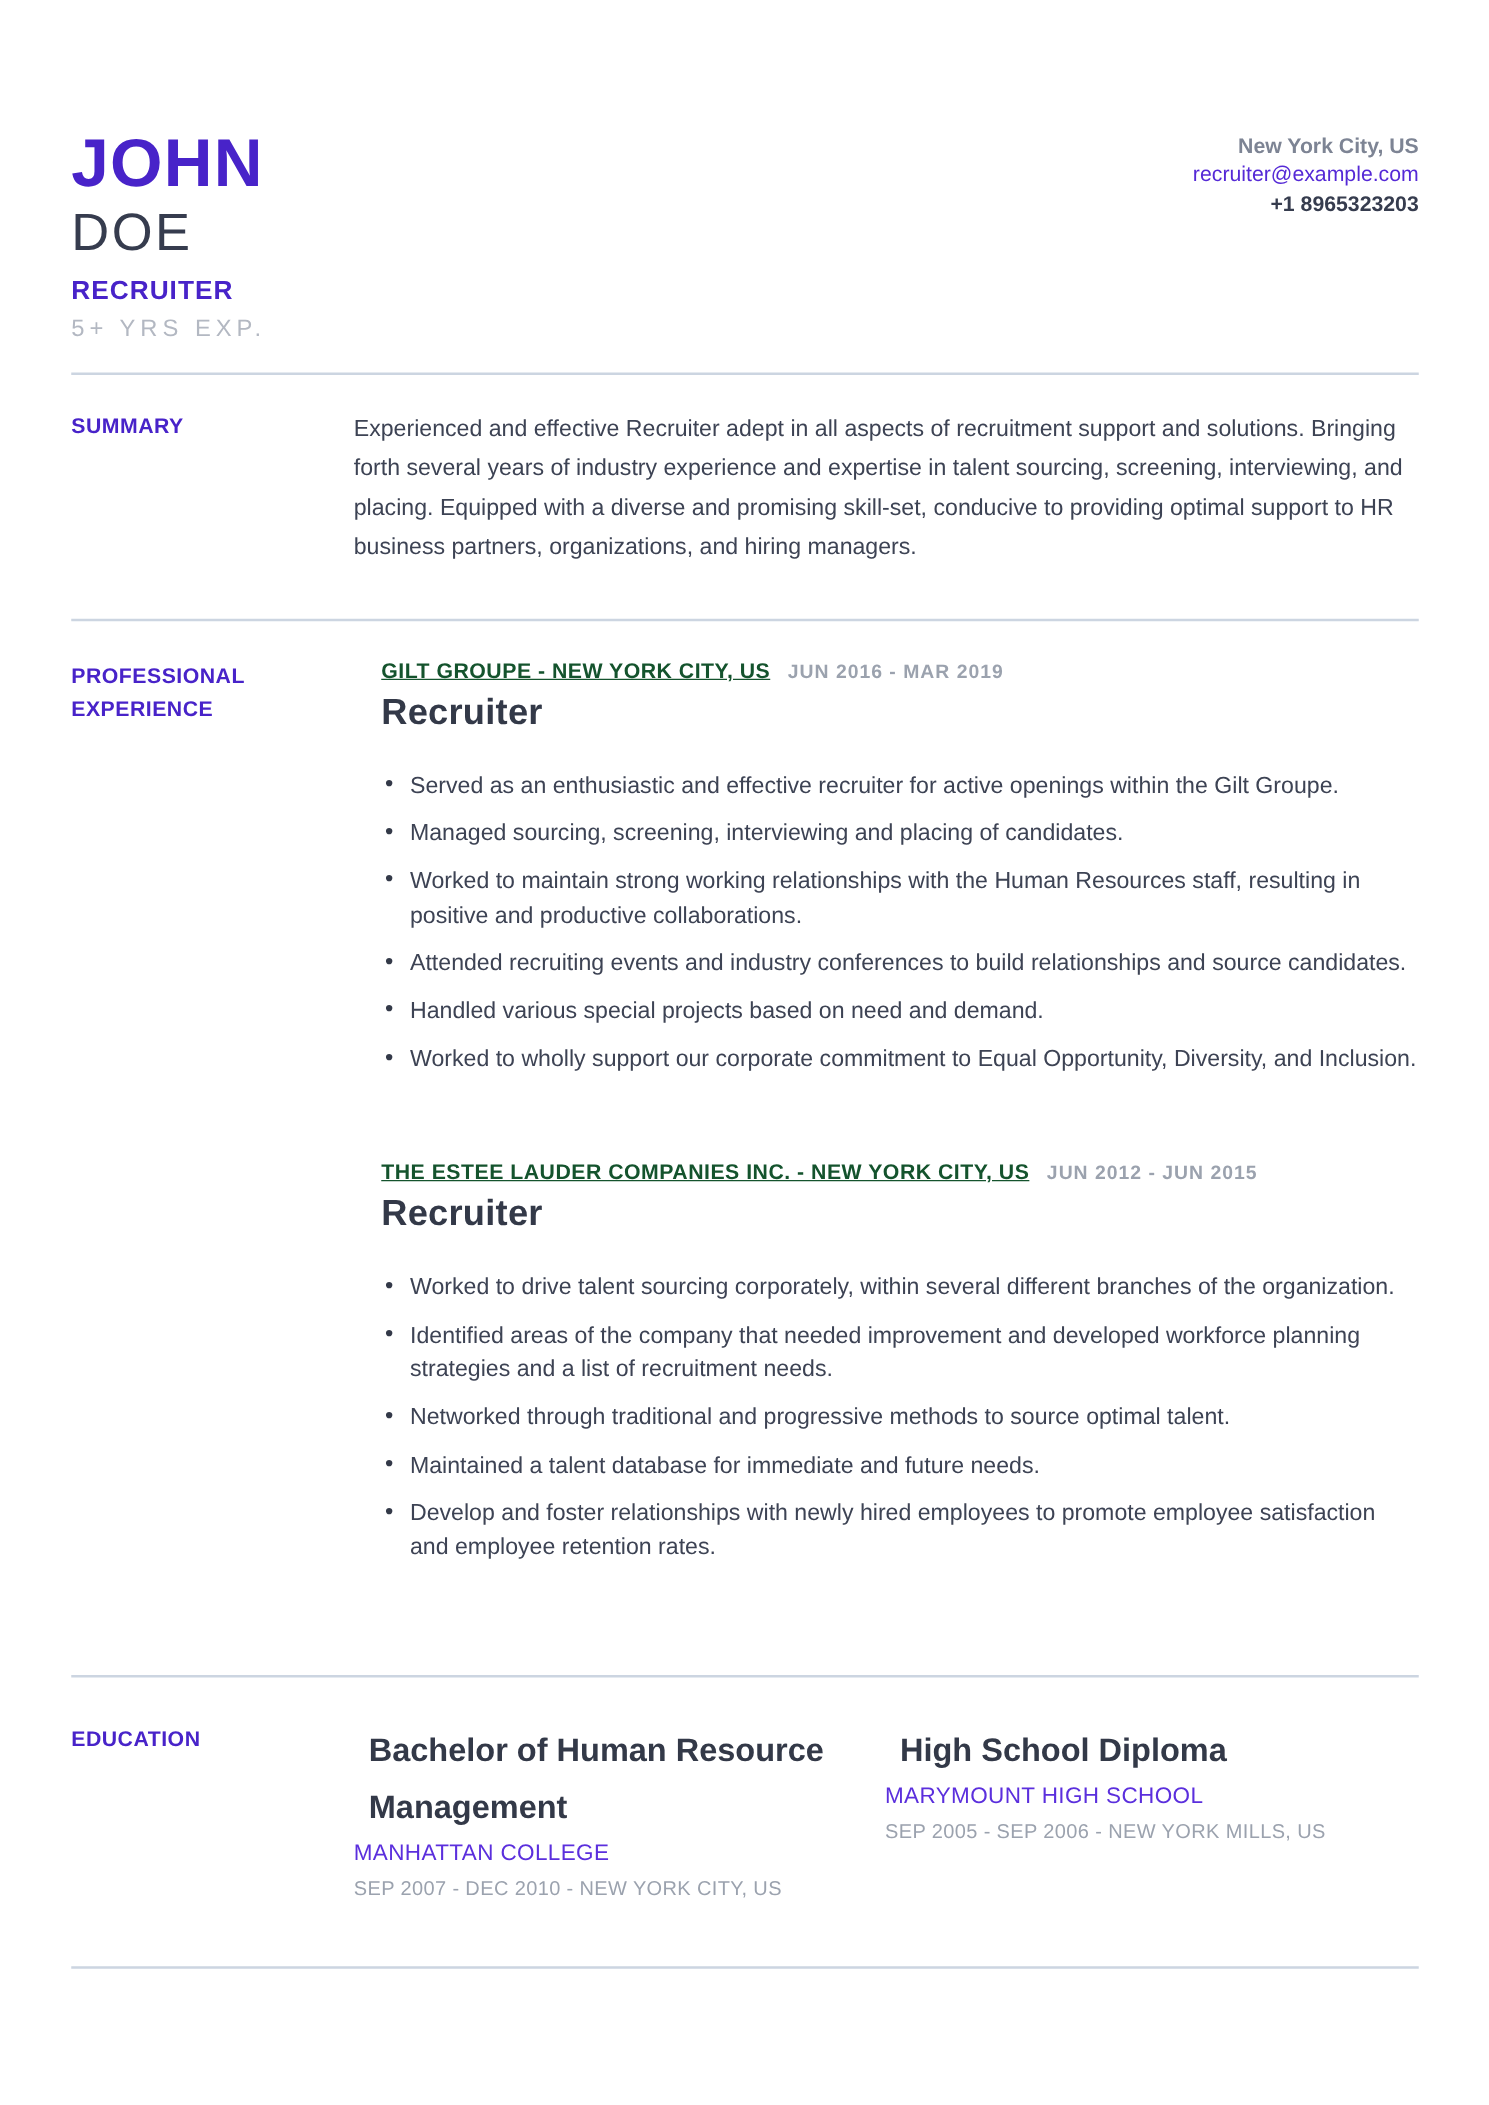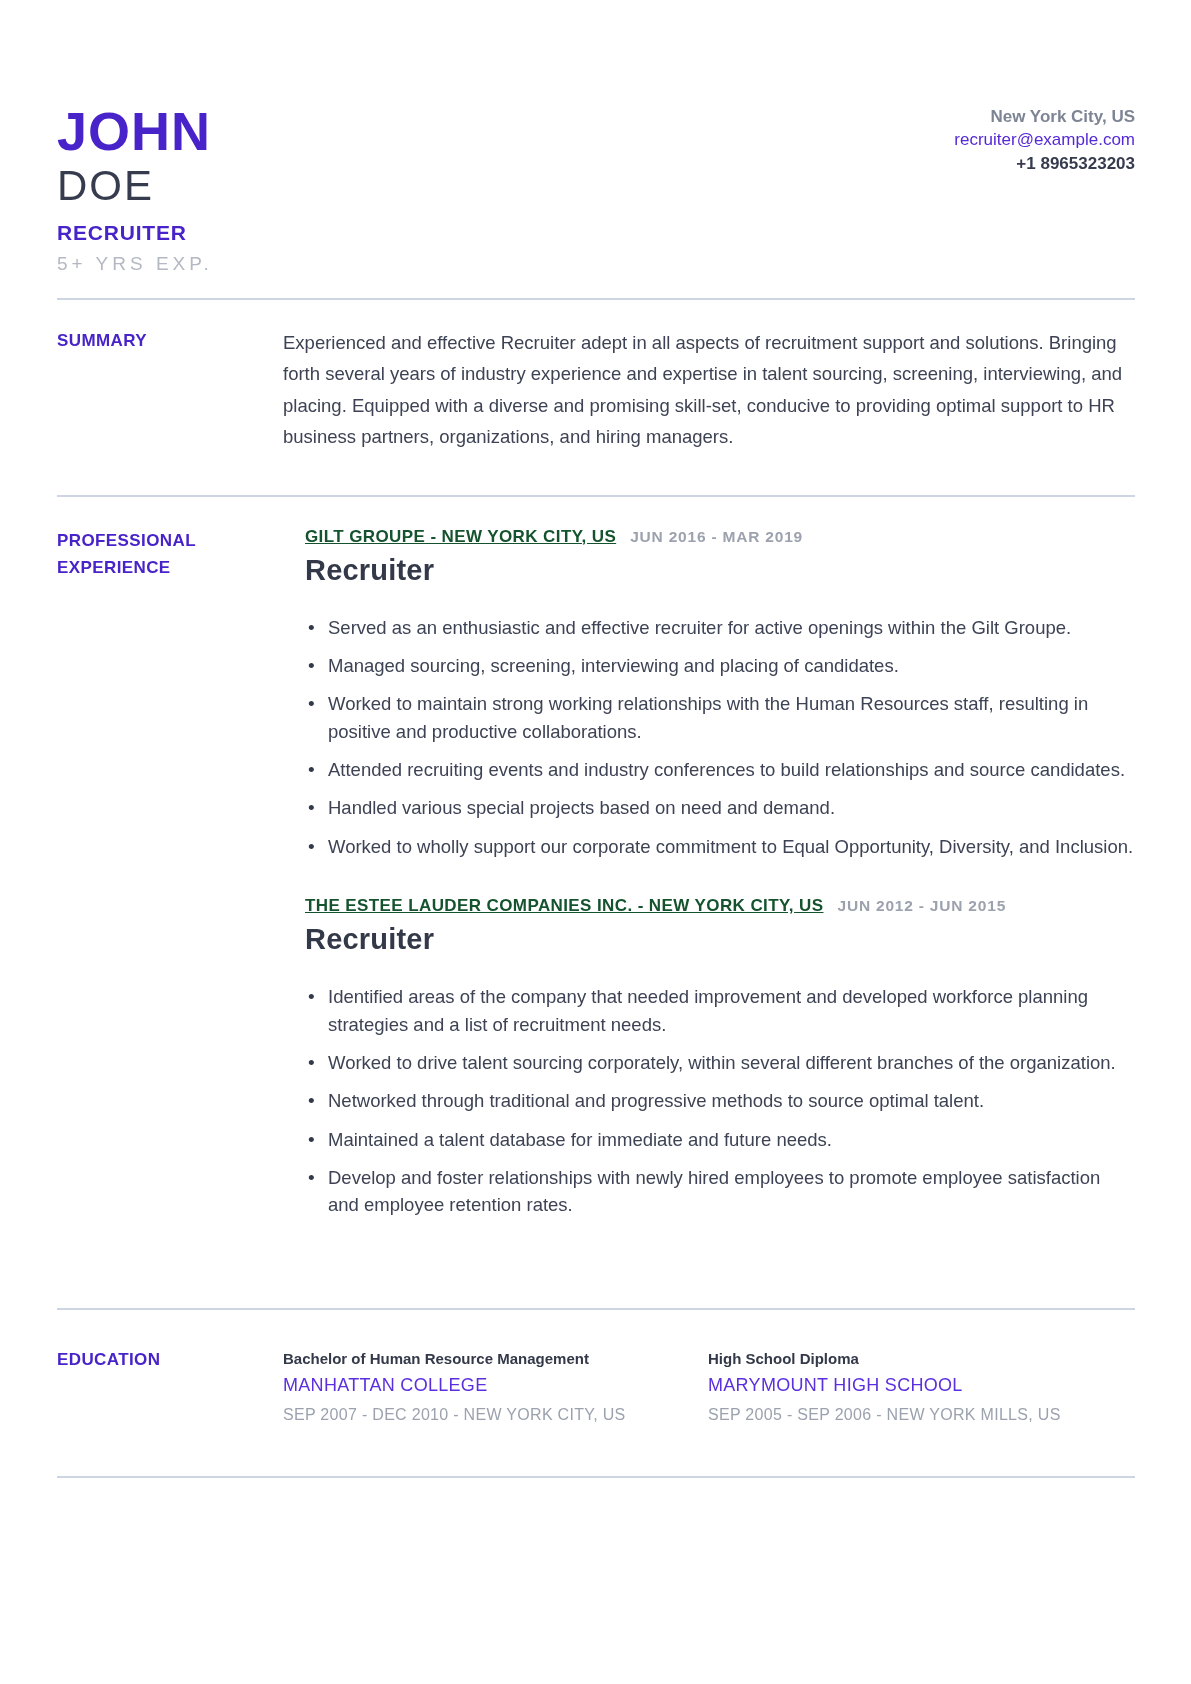--- a/index.html
+++ b/index.html
@@ -41,42 +41,42 @@
     width: 158px; flex-shrink: 0; text-align: left;
     color: #4823c9; font-size: 17px; font-weight: 700;
     letter-spacing: 0.4px; line-height: 1.6; text-transform: uppercase;
   }
   .content-col { margin-left: 68px; flex: 1; min-width: 0; }
 
   .summary-section { padding: 27px 0 42px; }
   .summary-text { font-size: 18.5px; line-height: 1.7; color: #3d4354; padding-right: 10px; }
 
   .experience-section { padding: 30px 0 78px; gap: 22px; }
-  .job + .job { margin-top: 36px; }
+  .job + .job { margin-top: 68px; }
   .job-header { display: flex; align-items: baseline; gap: 14px; }
   .job-company {
     font-size: 17px; font-weight: 700; color: #14532d;
     letter-spacing: 0.4px; text-transform: uppercase; text-decoration: underline;
   }
   .job-dates { font-size: 15.5px; font-weight: 700; color: #9ba2ae; letter-spacing: 0.8px; white-space: nowrap; }
   .job-title { margin-top: 7px; font-size: 29px; font-weight: 700; color: #333948; letter-spacing: 0.2px; }
   .bullets { list-style: none; margin-top: 27px; }
   .bullets li {
     position: relative; padding-left: 23px; margin-bottom: 11px;
     font-size: 18.5px; line-height: 1.48; color: #3d4354;
   }
   .bullets li::before {
     content: "•"; position: absolute; left: 3px; top: 0;
     color: #333948; font-size: 19px;
   }
 
   .education-section { padding: 36px 0 52px; }
   .edu-grid { display: grid; grid-template-columns: 425px 1fr; }
   .edu-card { padding-right: 40px; }
-  .edu-degree { font-size: 15px; font-weight: 700; color: #333948; line-height: 1.75; }
+  .edu-degree { font-size: 26px; font-weight: 700; color: #333948; line-height: 1.75; margin-left: 12px; }
   .edu-school { margin-top: 3px; font-size: 18px; color: #5b2fdd; letter-spacing: 0.3px; }
   .edu-dates { margin-top: 10px; font-size: 16px; color: #9ba2ae; letter-spacing: 0.3px; }
 </style>
 </head>
 <body>
 
 <div class="page">
 
   <header class="header">
     <div class="identity">
@@ -124,22 +124,22 @@
         </ul>
       </div>
 
       <div class="job">
         <div class="job-header">
           <span class="job-company">THE ESTEE LAUDER COMPANIES INC. - NEW YORK CITY, US</span>
           <span class="job-dates">JUN 2012 - JUN 2015</span>
         </div>
         <div class="job-title">Recruiter</div>
         <ul class="bullets">
+          <li>Worked to drive talent sourcing corporately, within several different branches of the organization.</li>
           <li>Identified areas of the company that needed improvement and developed workforce planning strategies and a list of recruitment needs.</li>
-          <li>Worked to drive talent sourcing corporately, within several different branches of the organization.</li>
           <li>Networked through traditional and progressive methods to source optimal talent.</li>
           <li>Maintained a talent database for immediate and future needs.</li>
           <li>Develop and foster relationships with newly hired employees to promote employee satisfaction and employee retention rates.</li>
         </ul>
       </div>
 
     </div>
   </section>
 
   <hr class="divider">

